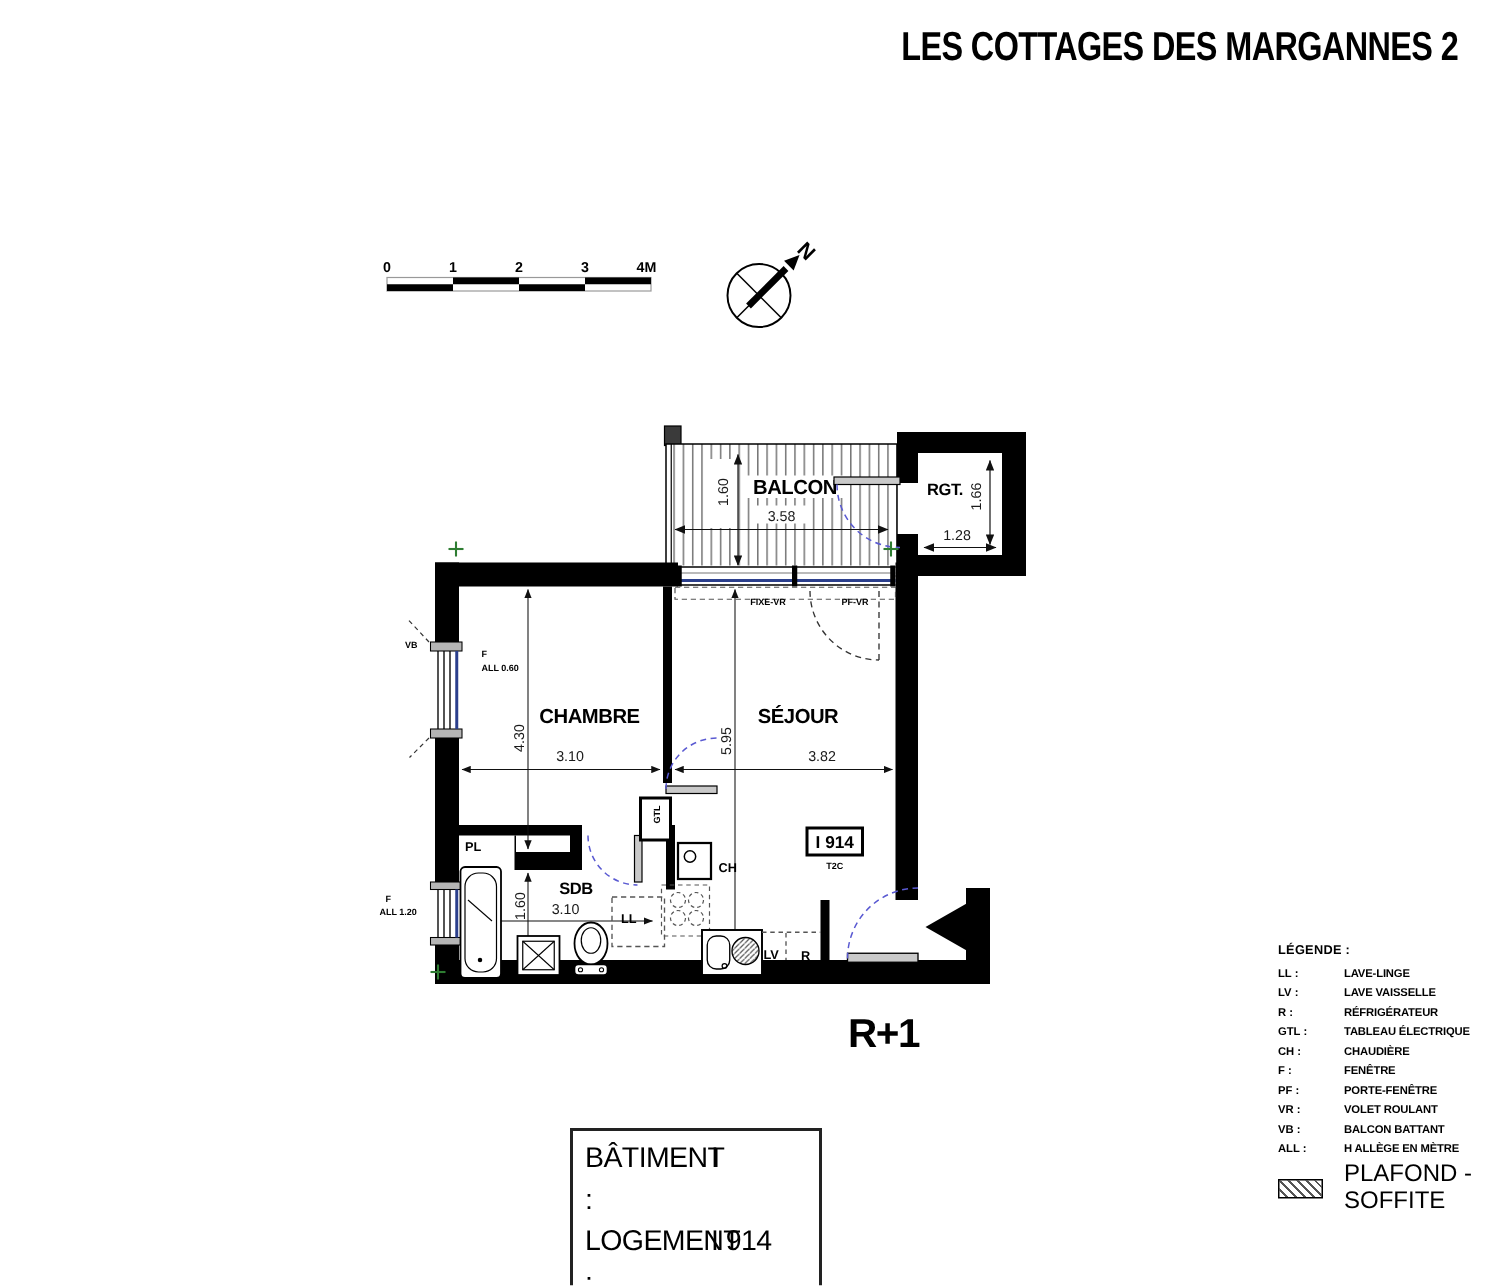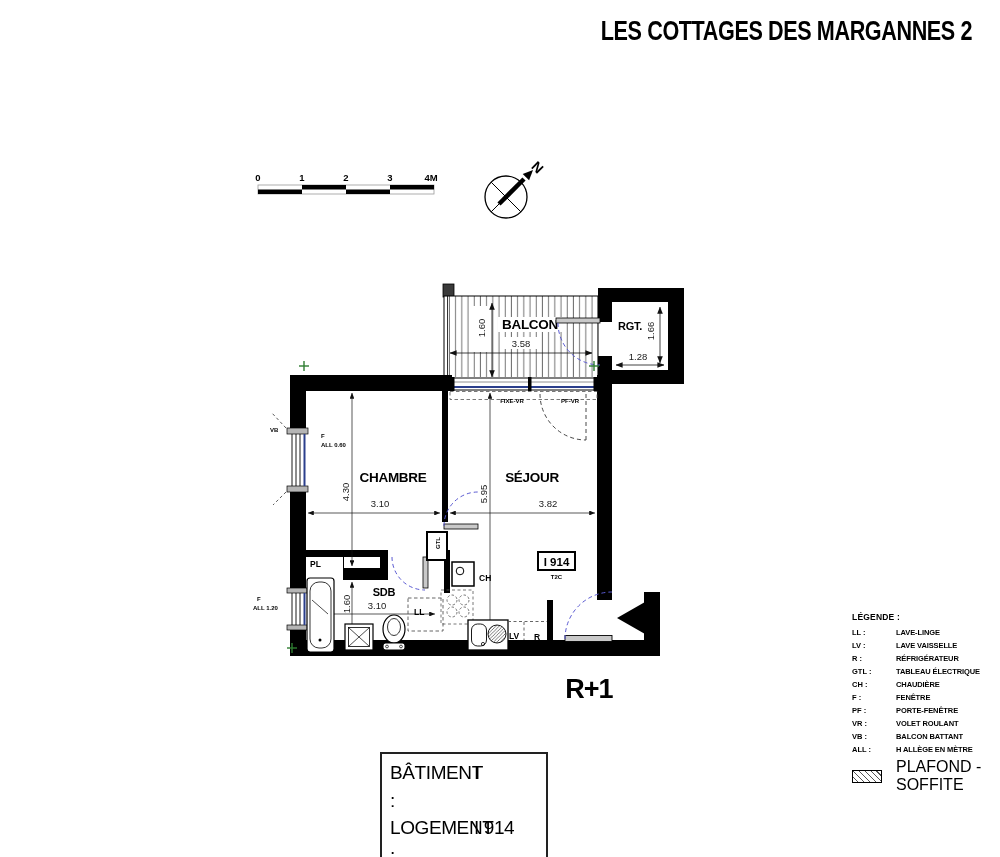--- a/index.html
+++ b/index.html
@@ -7,21 +7,21 @@
           font-family:"Liberation Sans",sans-serif;color:#000;}
   #plan-svg{position:absolute;left:0;top:0;}
   .title{position:absolute;top:16px;right:28px;font-size:27px;font-weight:bold;
          letter-spacing:-0.5px;transform:scaleX(0.8);transform-origin:100% 0;white-space:nowrap;}
   
   .info-box{position:absolute;left:380px;top:752px;width:168px;border:2px solid #222;
             padding:5px 8px 6px 8px;box-sizing:border-box;background:#fff;}
   .info-row{display:flex;font-weight:normal;font-size:19px;letter-spacing:-0.4px;line-height:1.45;}
   .info-row .lbl{width:84px;flex:none;}
   
-  .legend{position:absolute;left:852px;top:612px;width:148px;}
+  .legend{position:absolute;left:852px;top:628px;width:148px;}
   .legend-heading{font-weight:bold;font-size:8.5px;letter-spacing:0.2px;}
   .legend-note{font-style:italic;font-size:10.5px;line-height:1.2;margin-top:15px;}
   .legend-items{margin-top:6px;}
   .legend-row{display:grid;grid-template-columns:44px 1fr;align-items:start;margin-bottom:4px;}
   .legend-row .ab{font-weight:bold;font-size:7.5px;}
   .legend-row .lb{font-weight:bold;font-size:7.5px;letter-spacing:-0.1px;}
   .hatch-row{display:grid;grid-template-columns:44px 1fr;align-items:center;margin-top:2px;}
   .hatch-swatch{width:30px;height:13px;border:1.2px solid #000;box-sizing:border-box;
     background:repeating-linear-gradient(45deg,#ffffff 0 3px,#555 3px 4.2px);}
   

